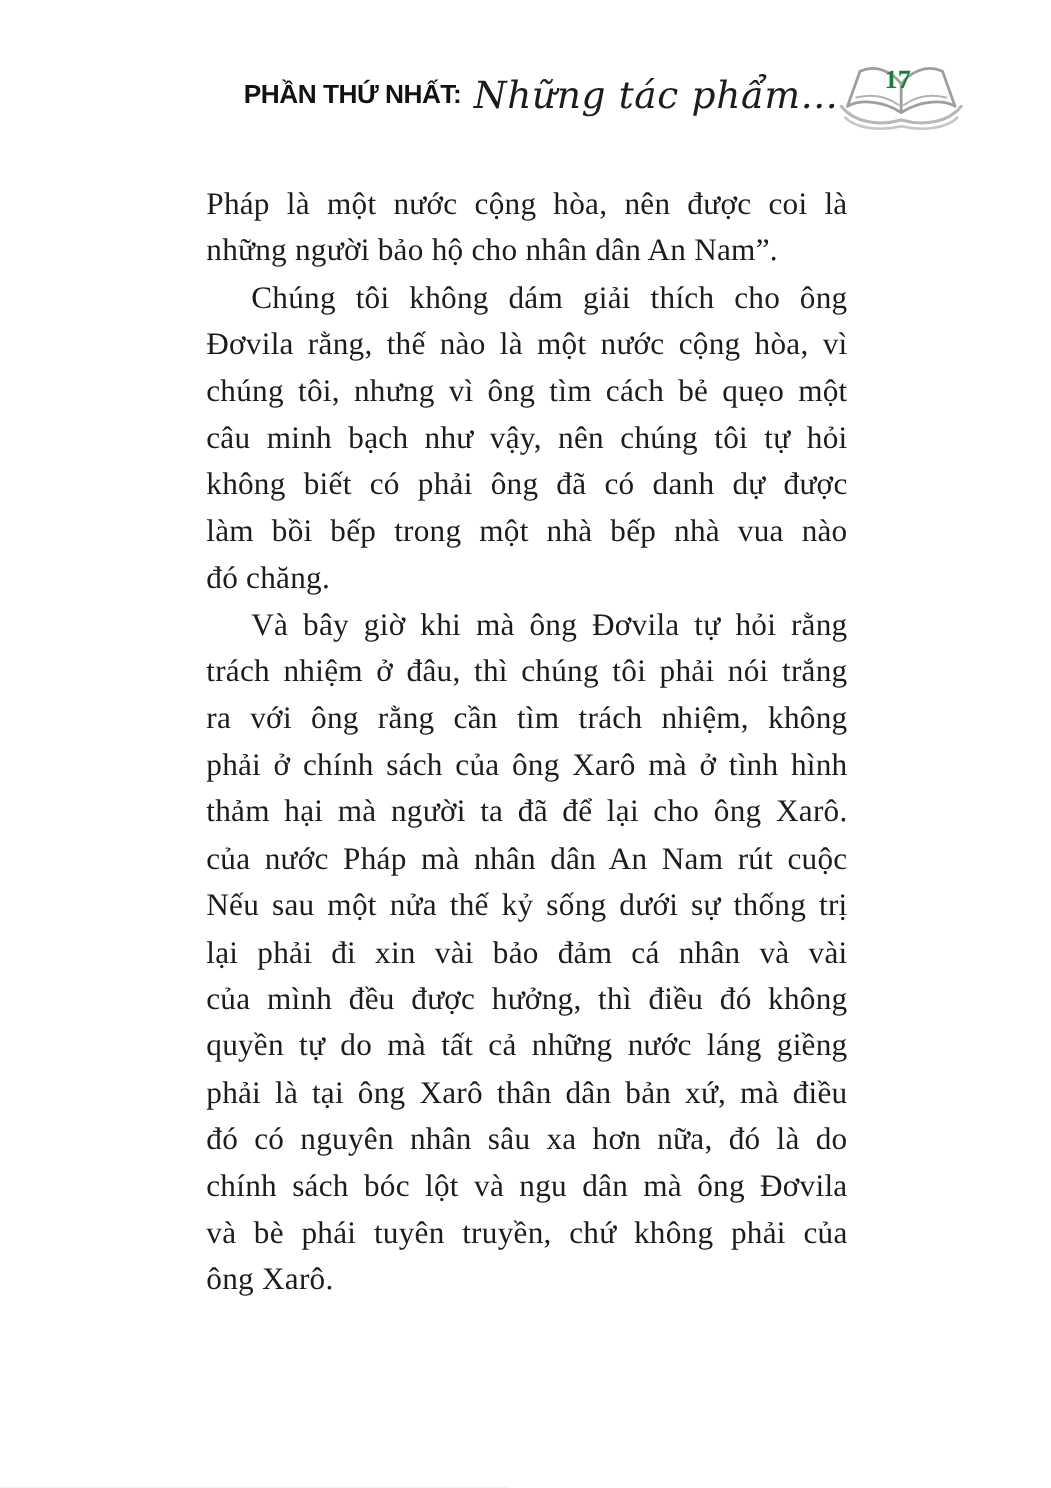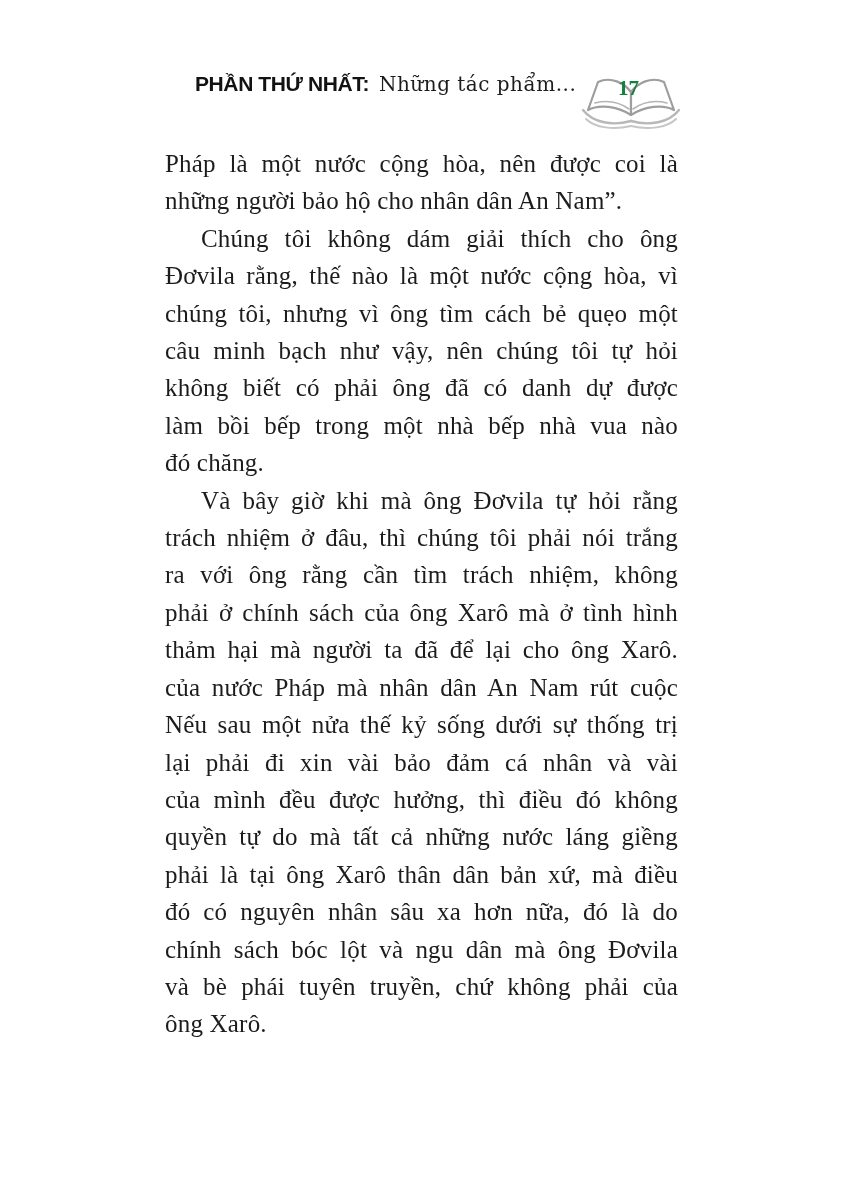--- a/index.html
+++ b/index.html
@@ -13,37 +13,38 @@
     height: 1190px;
     margin: 0 auto;
     background: #ffffff;
     overflow: hidden;
     font-family: "Liberation Serif", "DejaVu Serif", serif;
   }
   
   .header {
     position: absolute;
     left: 195px;
-    top: 72px;
+    top: 46px;
     width: 486px;
     height: 60px;
     display: flex;
-    align-items: flex-start;
+    align-items: center;
   }
   .section-label {
     font-family: "Liberation Sans", sans-serif;
     font-weight: 700;
     font-size: 21px;
     letter-spacing: -0.4px;
     color: #121212;
     white-space: nowrap;
   }
   .chapter-title {
     font-family: "DejaVu Serif", serif;
-    font-size: 20px;
+    font-style: italic;
+    font-size: 30px;
     letter-spacing: 0.5px;
     color: #1c1c1c;
     margin-left: 10px;
     white-space: nowrap;
   }
   .book-badge {
     position: relative;
     margin-left: auto;
     width: 100px;
     height: 58px;

